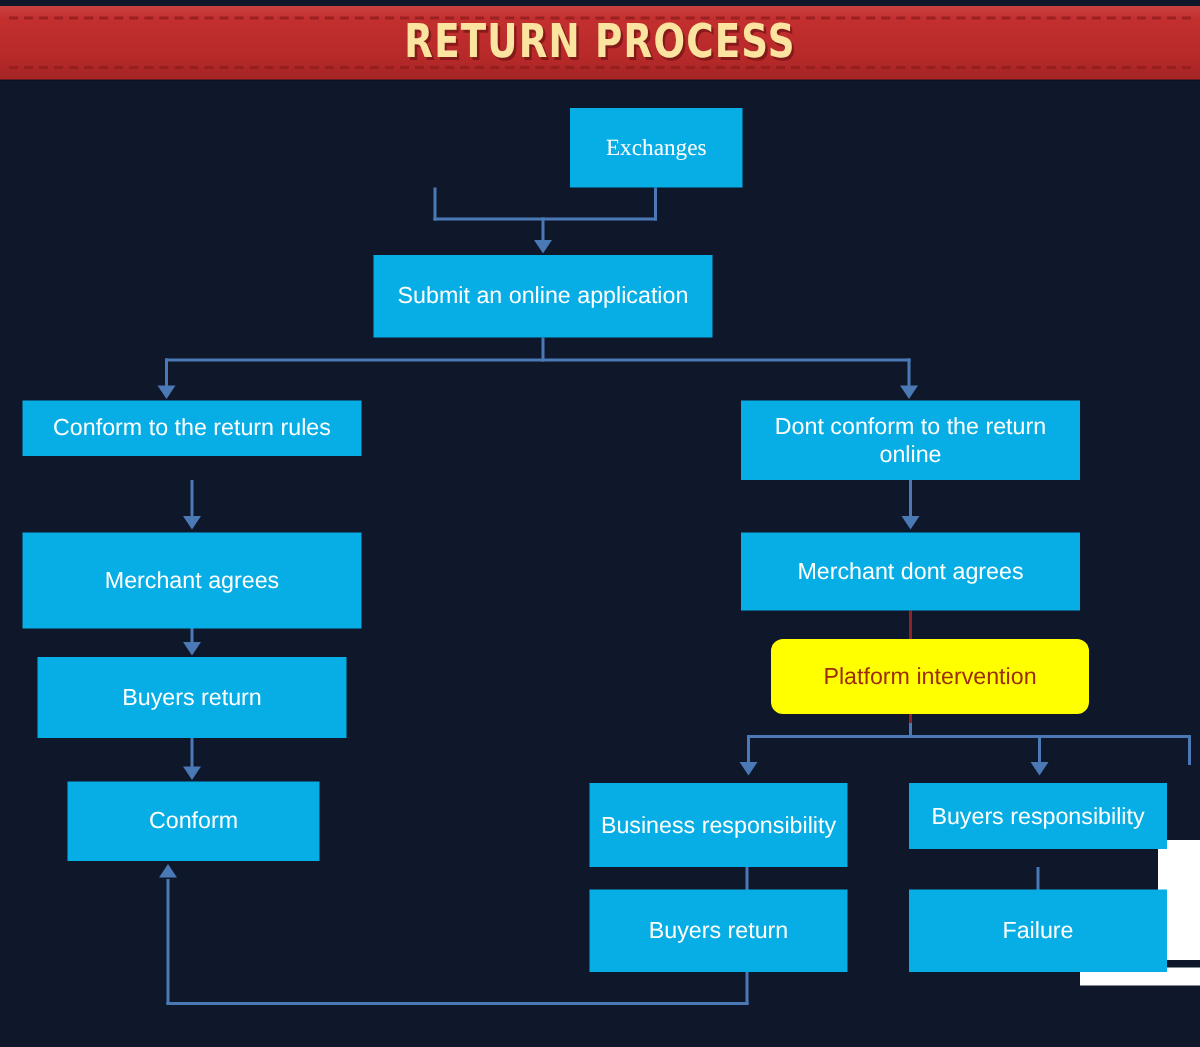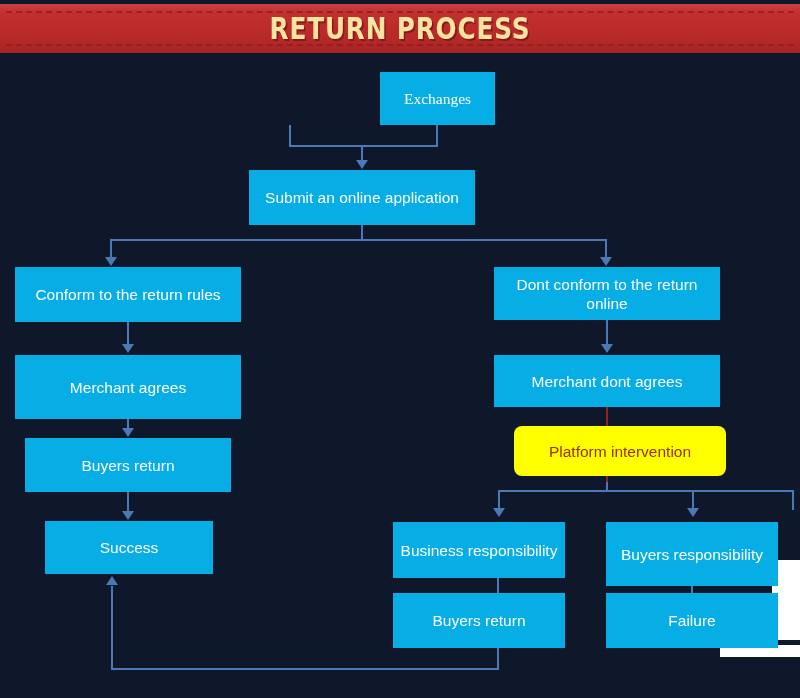--- a/index.html
+++ b/index.html
@@ -132,21 +132,21 @@
 
 
   <div class="node" style="left:380px; top:72px; width:115px; height:53px;font-family:Liberation Serif, serif;">
     <span>Exchanges</span>
   </div>
 
   <div class="node" style="left:249px; top:170px; width:226px; height:55px;">
     <span>Submit an online application</span>
   </div>
 
-  <div class="node" style="left:15px; top:267px; width:226px; height:55px;">
+  <div class="node" style="left:15px; top:267px; width:226px; height:37px;">
     <span>Conform to the return rules</span>
   </div>
 
   <div class="node" style="left:494px; top:267px; width:226px; height:53px;">
     <span>Dont conform to the return online</span>
   </div>
 
   <div class="node" style="left:15px; top:355px; width:226px; height:64px;">
     <span>Merchant agrees</span>
   </div>
@@ -157,28 +157,28 @@
 
   <div class="node" style="left:25px; top:438px; width:206px; height:54px;">
     <span>Buyers return</span>
   </div>
 
   <div class="node highlight" style="left:514px; top:426px; width:212px; height:50px;">
     <span>Platform intervention</span>
   </div>
 
   <div class="node" style="left:45px; top:521px; width:168px; height:53px;">
-    <span>Success</span>
+    <span>Conform</span>
   </div>
 
   <div class="node" style="left:393px; top:522px; width:172px; height:56px;">
     <span>Business responsibility</span>
   </div>
 
-  <div class="node" style="left:606px; top:522px; width:172px; height:64px;justify-content:center;">
+  <div class="node" style="left:606px; top:522px; width:172px; height:44px;justify-content:center;">
     <span>Buyers responsibility</span>
   </div>
 
   <div class="node" style="left:393px; top:593px; width:172px; height:55px;">
     <span>Buyers return</span>
   </div>
 
   <div class="node" style="left:606px; top:593px; width:172px; height:55px;">
     <span>Failure</span>
   </div>

